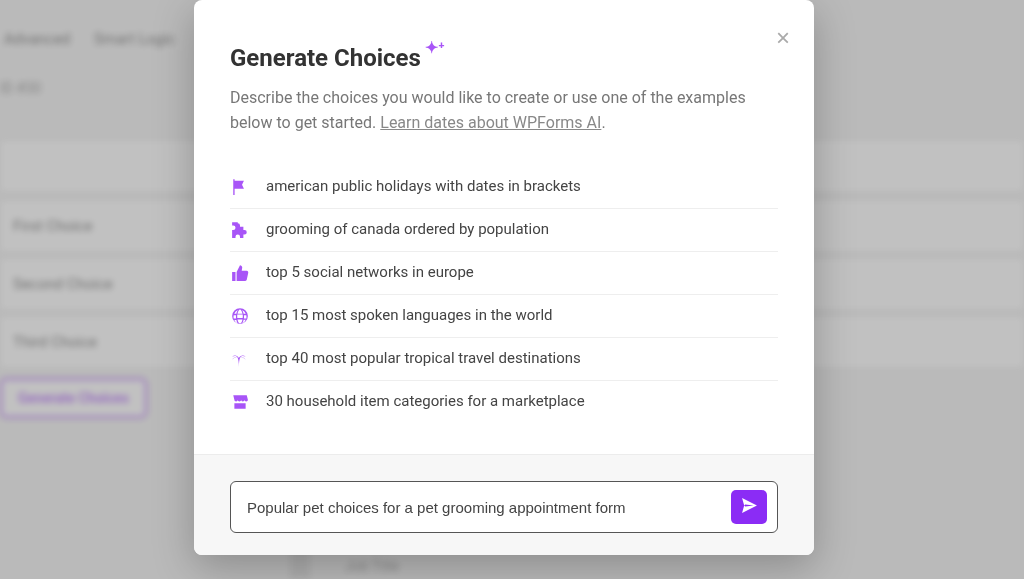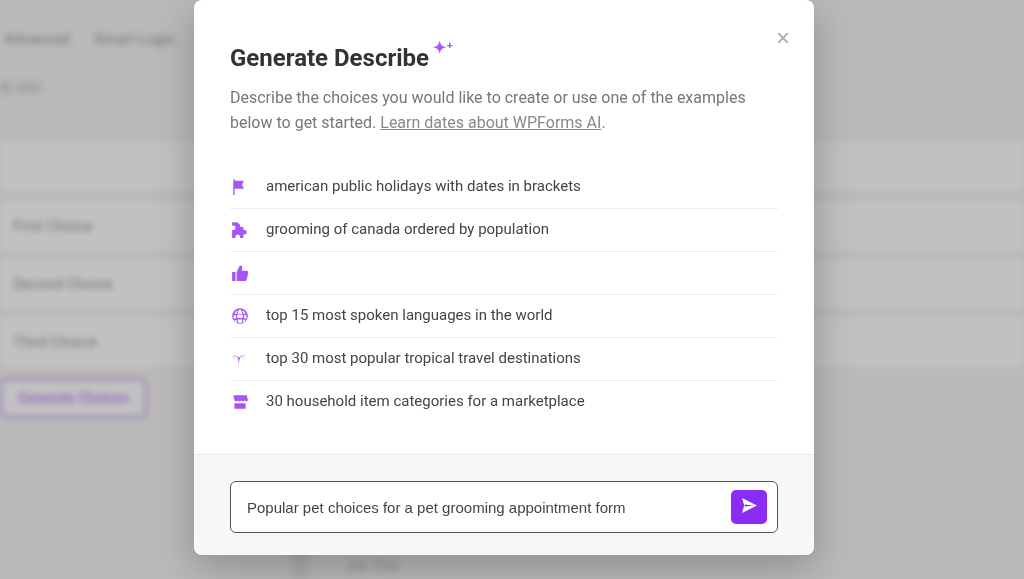--- a/index.html
+++ b/index.html
@@ -226,21 +226,21 @@
 
 <div class="overlay"></div>
 
 <div class="modal">
   <button class="modal-close">
     <span>×</span>
   </button>
 
   <div class="modal-head">
     <h2 class="modal-title">
-      <span>Generate Describe</span>
+      <span>Generate Choices</span>
       <span class="sparkle">✦⁺</span>
     </h2>
     <p class="modal-desc">
       <span>Describe the choices you would like to create or use one of the examples below to get started. </span><a href="#"><span>Learn dates about WPForms AI</span></a>.
     </p>
   </div>
 
   <div class="examples">
     <div class="example-item">
       <span class="example-icon">
@@ -257,36 +257,37 @@
           </svg>
       </span>
       <span class="example-text">grooming of canada ordered by population</span>
     </div>
     <div class="example-item">
       <span class="example-icon">
         <svg viewBox="0 0 16 16" width="18" height="18" fill="currentColor">
             <path d="M1 7h3v8H1V7zm4 8V7l3-6c1 0 2 1 2 2l-.5 3H14c1 0 1.5 1 1.3 2l-1.3 6c-.2.6-.7 1-1.3 1H5z"></path>
           </svg>
       </span>
+      <span class="example-text">top 5 social networks in europe</span>
     </div>
     <div class="example-item">
       <span class="example-icon">
         <svg viewBox="0 0 16 16" width="18" height="18" fill="currentColor">
             <path d="M8 1a7 7 0 100 14A7 7 0 008 1zm0 1.3c.8 0 1.8 1.5 2.2 3.7H5.8C6.2 3.8 7.2 2.3 8 2.3zM2.4 7.3h2.1c-.05.5-.08 1-.08 1.5s.03 1 .08 1.5H2.4a5.7 5.7 0 010-3zm.5 4.3h1.9c.3 1.5.8 2.7 1.4 3.3a5.7 5.7 0 01-3.3-3.3zm1.9-5.6H2.9a5.7 5.7 0 013.3-3.3c-.6.6-1.1 1.8-1.4 3.3zm3.2 8.7c-.8 0-1.8-1.5-2.2-3.7h4.4c-.4 2.2-1.4 3.7-2.2 3.7zm2.4-5H5.6c-.05-.5-.08-1-.08-1.5s.03-1 .08-1.5h4.8c.05.5.08 1 .08 1.5s-.03 1-.08 1.5zm-.6 5c.6-.6 1.1-1.8 1.4-3.3h1.9a5.7 5.7 0 01-3.3 3.3zm1.4-8.7c-.3-1.5-.8-2.7-1.4-3.3a5.7 5.7 0 013.3 3.3h-1.9zm.3 1.3h2.1a5.7 5.7 0 010 3h-2.1c.05-.5.08-1 .08-1.5s-.03-1-.08-1.5z"></path>
           </svg>
       </span>
       <span class="example-text">top 15 most spoken languages in the world</span>
     </div>
     <div class="example-item">
       <span class="example-icon">
         <svg viewBox="0 0 16 16" width="18" height="18" fill="currentColor">
             <path d="M7 15c0-4 .5-7 1-8 2-1 4 0 5 2-1-3-4-3-5-2 1-2 3-2 5-1-2-2-5-1-6 1-1-2-4-3-6-1 2-1 4-1 5 1-1-1-4-1-5 2 1-2 3-3 5-2 .5 1 1 4 1 8h0z"></path>
           </svg>
       </span>
-      <span class="example-text">top 30 most popular tropical travel destinations</span>
+      <span class="example-text">top 40 most popular tropical travel destinations</span>
     </div>
     <div class="example-item">
       <span class="example-icon">
         <svg viewBox="0 0 16 16" width="18" height="18" fill="currentColor">
             <path d="M2 2h12l1 4c0 1-.7 1.5-1.5 1.5S12 7 12 6c0 1-.7 1.5-1.5 1.5S9 7 9 6c0 1-.7 1.5-1.5 1.5S6 7 6 6c0 1-.7 1.5-1.5 1.5S3 7 3 6L2 2zm1 7h10v5H3V9z"></path>
           </svg>
       </span>
       <span class="example-text">30 household item categories for a marketplace</span>
     </div>
   </div>

